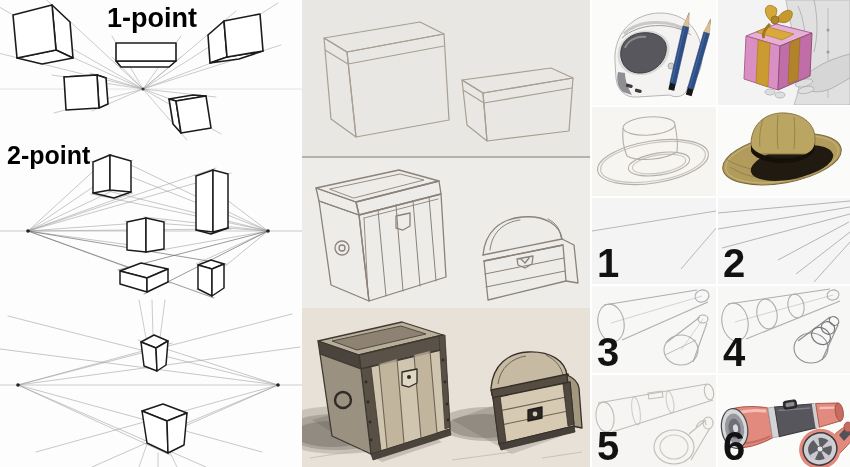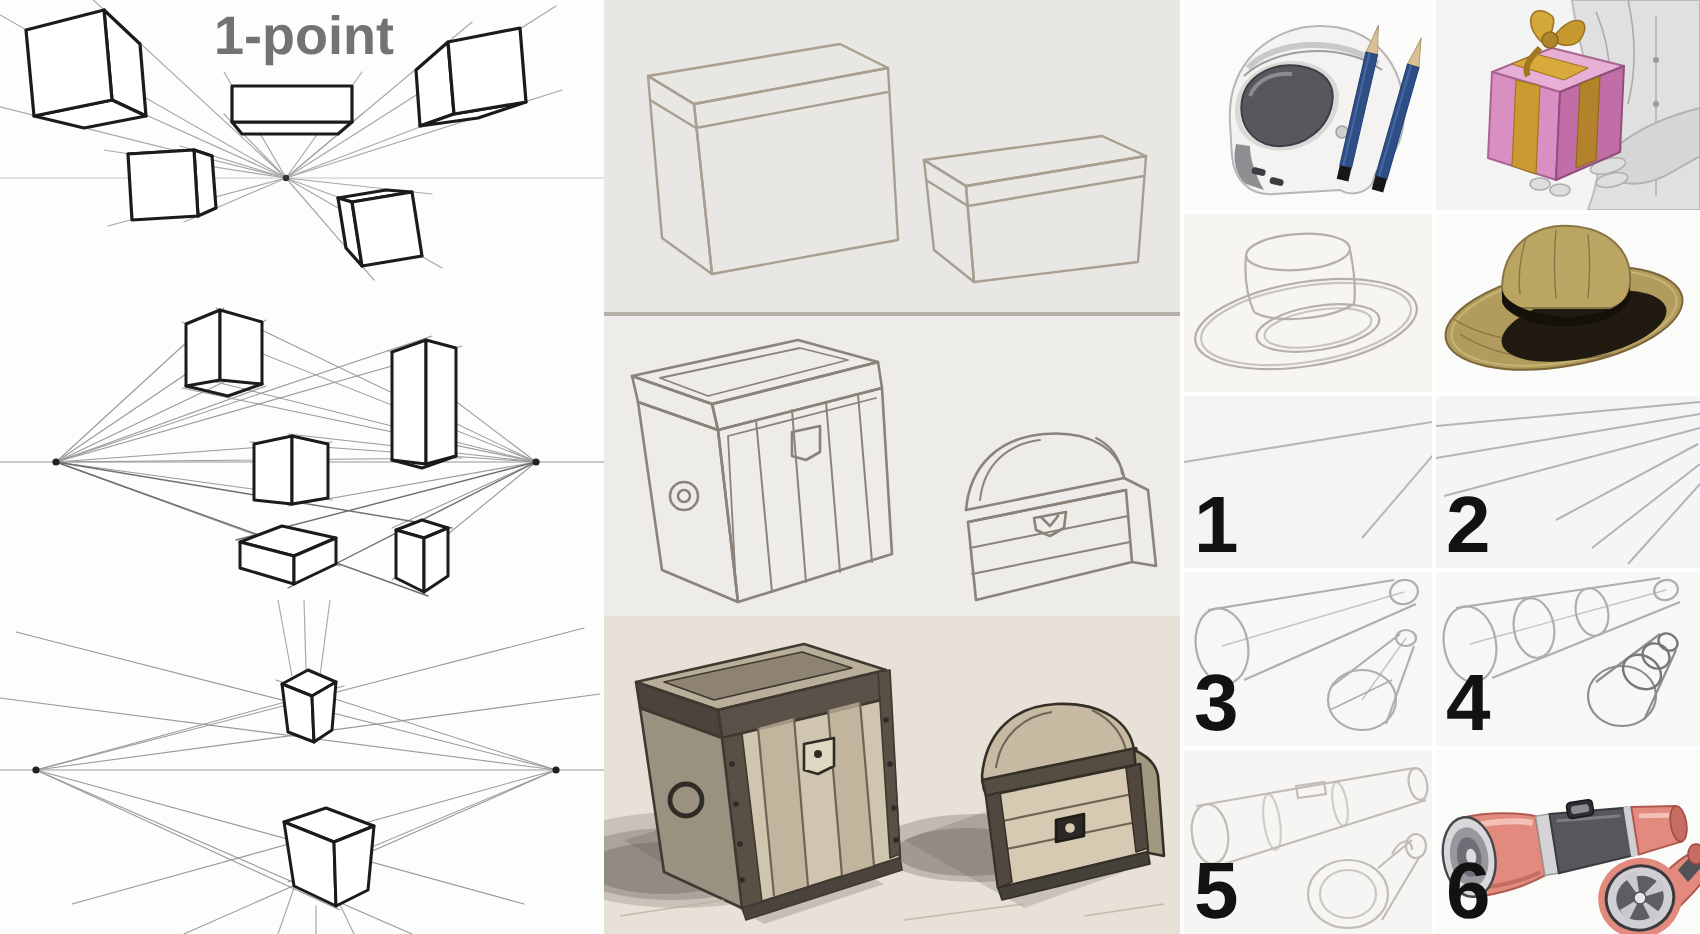--- a/index.html
+++ b/index.html
@@ -1,21 +1,21 @@
 <!DOCTYPE html>
 <html><head>
 <meta charset="utf-8">
 <style>
   html,body{margin:0;padding:0;background:#fff;}
   body{width:850px;height:467px;overflow:hidden;font-family:"Liberation Sans",sans-serif;}
   .collage{position:relative;width:850px;height:467px;background:#fff;}
   
   .left-panel{position:absolute;left:0;top:0;width:302px;height:467px;background:#fdfdfd;}
   .left-panel svg{position:absolute;left:0;top:0;}
-  .sec-title{position:absolute;font-weight:700;color:#737373;line-height:1;}
+  .sec-title{position:absolute;font-weight:700;color:#000000;line-height:1;}
   .t1{left:107px;top:5px;font-size:27px;}
   .t2{left:7px;top:143px;font-size:25px;}
   .t3{left:7px;top:333px;font-size:25px;}
   
   .mid-panel{position:absolute;left:302px;top:0;width:288px;height:467px;background:#fff;}
   .photo{position:absolute;left:0;width:288px;overflow:hidden;}
   .photo svg{position:absolute;left:0;top:0;}
   .photo1{top:0;height:156px;background:#e9e7e3;border-bottom:2px solid #b6b2aa;}
   .photo2{top:158px;height:150px;background:#edece8;}
   .photo3{top:308px;height:159px;background:#e7e1d7;}
@@ -166,20 +166,21 @@
             <polygon points="156,348 168,341 166,365 157,371"></polygon>
           <polygon points="142,411 163,404 187,413 167,421"></polygon>
           <polygon points="142,411 167,421 168,453 147,443"></polygon>
             <polygon points="167,421 187,413 184,445 168,453"></polygon>
         </g>
         <circle cx="18" cy="385" r="1.8" fill="#222"></circle>
           <circle cx="278" cy="385" r="1.8" fill="#222"></circle>
       </g>
     </svg>
     <div class="sec-title t1">1-point</div>
+    <div class="sec-title t2">2-point</div>
   </div>
 
   <div class="mid-panel">
     <div class="photo photo1">
       <svg width="288" height="156" viewBox="0 0 288 156">
         <g fill="none" stroke="#a89f92" stroke-width="1.2" stroke-linejoin="round">
           <path d="M22,38 L118,22 L142,34 L45,52 Z"></path>
             <path d="M45,52 L142,34 L147,120 L54,137 Z"></path>
           <path d="M22,38 L45,52 L54,137 L29,119 Z"></path>
             <path d="M23,50 L46,64 L142,46"></path>

